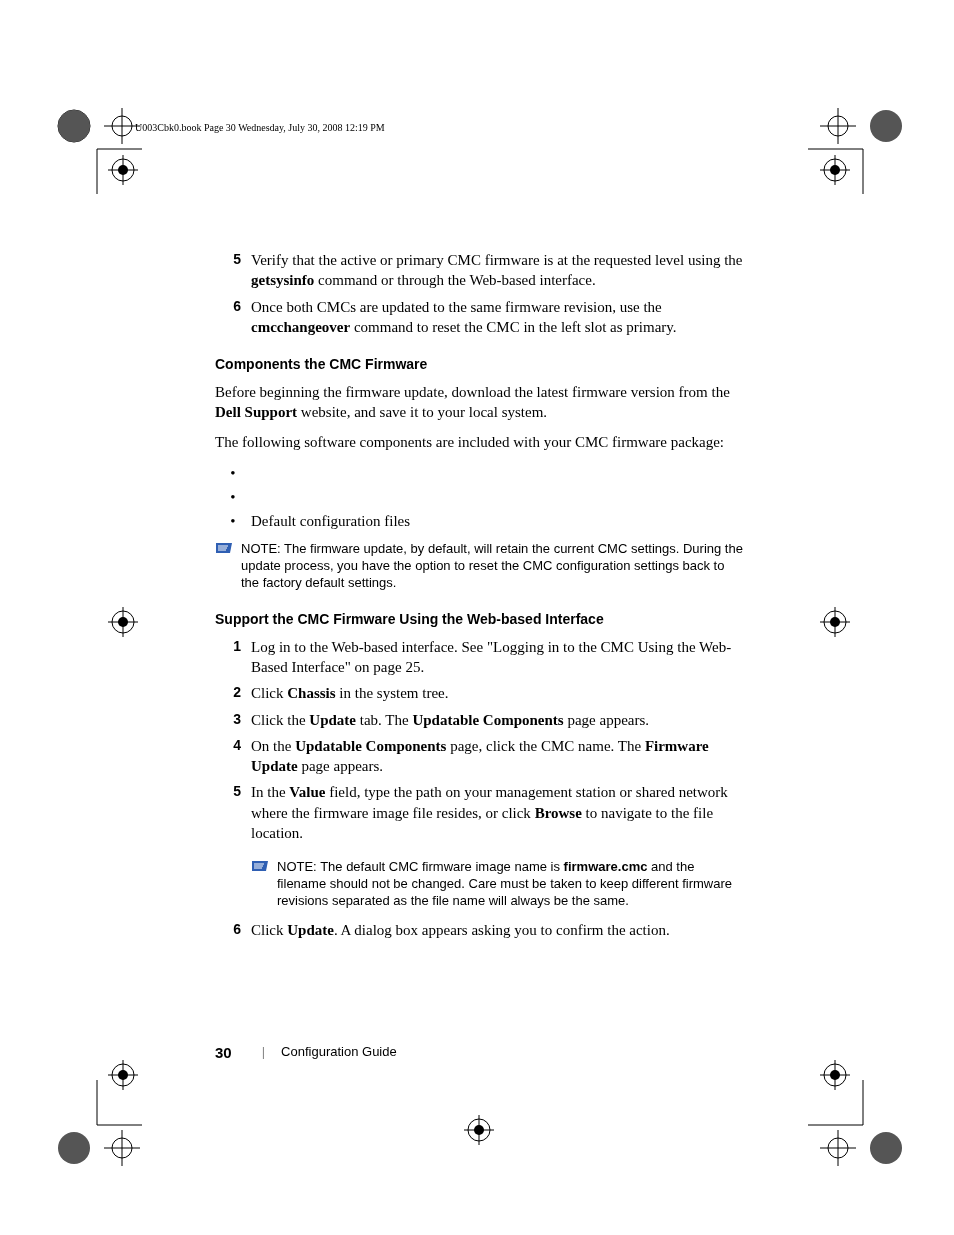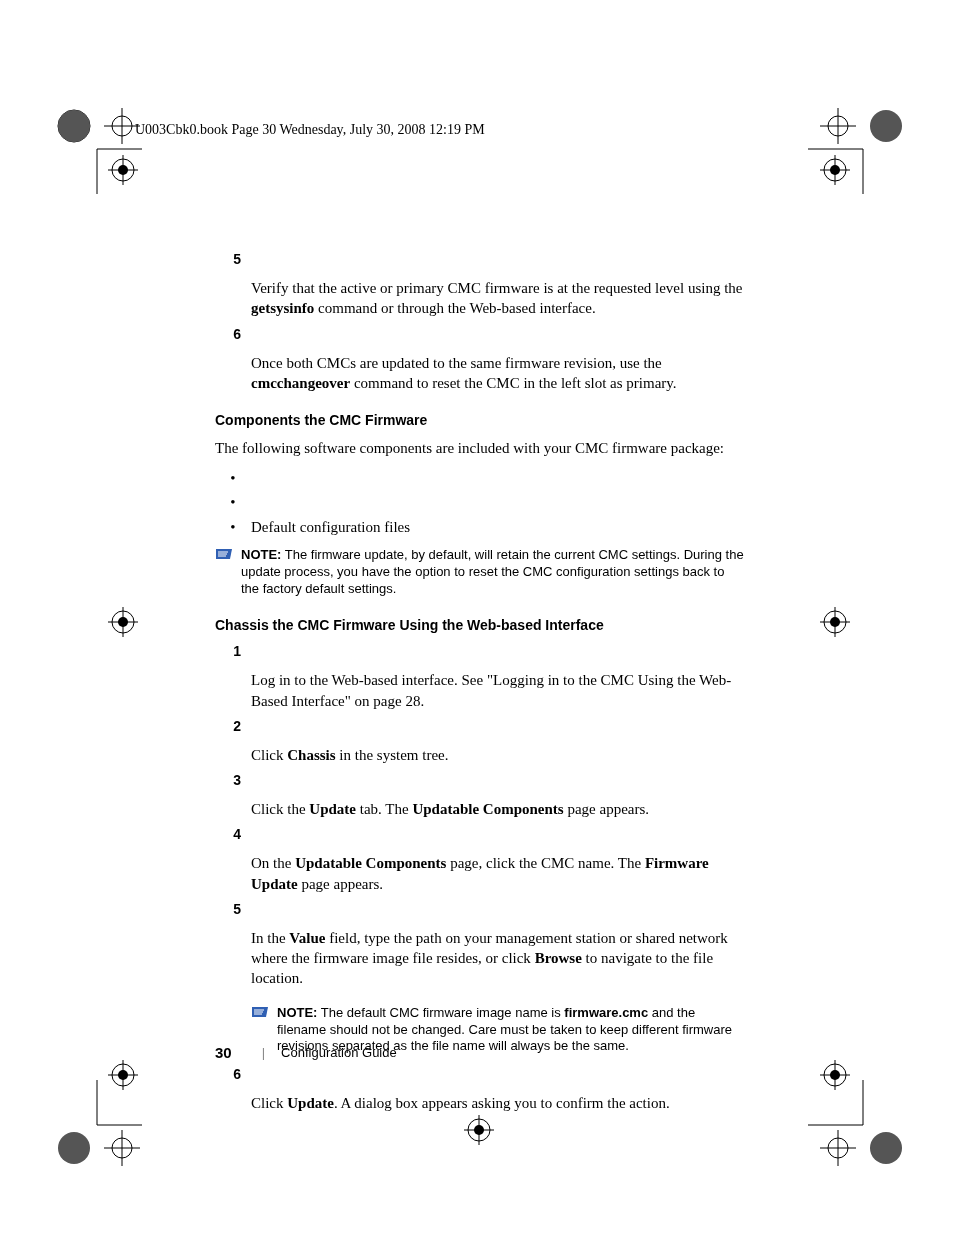--- a/index.html
+++ b/index.html
@@ -19,21 +19,21 @@
     top: 250px;
     width: 530px;
     font-size: 15px;
     line-height: 1.35;
   }
   .header-line {
     position: absolute;
     left: 135px;
     top: 122px;
     font-family: Georgia, serif;
-    font-size: 14px;
+    font-size: 10px;
     color: #000;
   }
   .ol {
     margin: 0 0 16px 0;
     padding: 0;
   }
   .ol-item {
     display: flex;
     margin-bottom: 6px;
   }
@@ -41,21 +41,20 @@
     font-family: Arial, Helvetica, sans-serif;
     font-weight: bold;
     font-size: 14px;
     width: 26px;
     flex-shrink: 0;
     text-align: right;
     padding-right: 10px;
   }
   .ol-text {
     flex: 1;
-    margin-top: 28px;
   }
   .h3 {
     font-family: Arial, Helvetica, sans-serif;
     font-weight: bold;
     font-size: 14px;
     margin: 18px 0 8px 0;
   }
   .p {
     margin: 0 0 10px 0;
   }
@@ -82,30 +81,30 @@
   .note-indent {
     margin-left: 36px;
   }
   .note-icon {
     width: 26px;
     flex-shrink: 0;
   }
   .note-icon svg { display:block; }
   .note-body { flex: 1; }
   .note-label {
-    font-weight: bold;
+    font-weight: normal;
   }
   .footer {
     position: absolute;
     left: 215px;
     top: 1044px;
     font-family: Arial, Helvetica, sans-serif;
     font-size: 13px;
     display: flex;
-    align-items: center;
+    align-items: flex-start;
   }
   .footer .pg {
     font-weight: bold;
     font-size: 15px;
     margin-right: 30px;
   }
   .footer .sep {
     color: #888;
     margin-right: 16px;
   }
@@ -131,20 +130,21 @@
         <div class="ol-text"><span>Verify that the active or primary CMC firmware is at the requested level using the </span><span class="b">getsysinfo</span><span> command or through the Web-based interface.</span></div>
       </div>
       <div class="ol-item">
         <div class="ol-num">6</div>
         <div class="ol-text"><span>Once both CMCs are updated to the same firmware revision, use the </span><span class="b">cmcchangeover</span><span> command to reset the CMC in the left slot as primary.</span></div>
       </div>
     </div>
 
   <div class="h3">Components the CMC Firmware</div>
 
+  <div class="p" id="p-before"><span>Before beginning the firmware update, download the latest firmware version from the </span><span class="b">Dell Support</span><span> website, and save it to your local system.</span></div>
 
   <div class="p">The following software components are included with your CMC firmware package:</div>
 
   <div class="ul" id="bullets">
       <div class="ul-item">
         <div class="ul-bullet">•</div>
       </div>
       <div class="ul-item">
         <div class="ul-bullet">•</div>
       </div>
@@ -160,26 +160,26 @@
       <svg width="18" height="14" viewBox="0 0 18 14">
         <path d="M1 2 L17 2 L15 12 L1 12 Z" fill="#2f5fb3"></path>
         <path d="M3 5 L13 5 M3 7 L12 7 M3 9 L11 9" stroke="#fff" stroke-width="1"></path>
       </svg>
     </div>
     <div class="note-body">
       <span class="note-label">NOTE:</span><span> The firmware update, by default, will retain the current CMC settings. During the update process, you have the option to reset the CMC configuration settings back to the factory default settings.</span>
     </div>
   </div>
 
-  <div class="h3">Chassis the CMC Firmware Using the Web-based Interface</div>
+  <div class="h3">Support the CMC Firmware Using the Web-based Interface</div>
 
   <div class="ol" id="steps-bottom">
       <div class="ol-item">
         <div class="ol-num">1</div>
-        <div class="ol-text"><span>Log in to the Web-based interface. See "Logging in to the CMC Using the Web-Based Interface" on page 28.</span></div>
+        <div class="ol-text"><span>Log in to the Web-based interface. See "Logging in to the CMC Using the Web-Based Interface" on page 25.</span></div>
       </div>
       <div class="ol-item">
         <div class="ol-num">2</div>
         <div class="ol-text"><span>Click </span><span class="b">Chassis</span><span> in the system tree.</span></div>
       </div>
       <div class="ol-item">
         <div class="ol-num">3</div>
         <div class="ol-text"><span>Click the </span><span class="b">Update</span><span> tab. The </span><span class="b">Updatable Components</span><span> page appears.</span></div>
       </div>
       <div class="ol-item">

